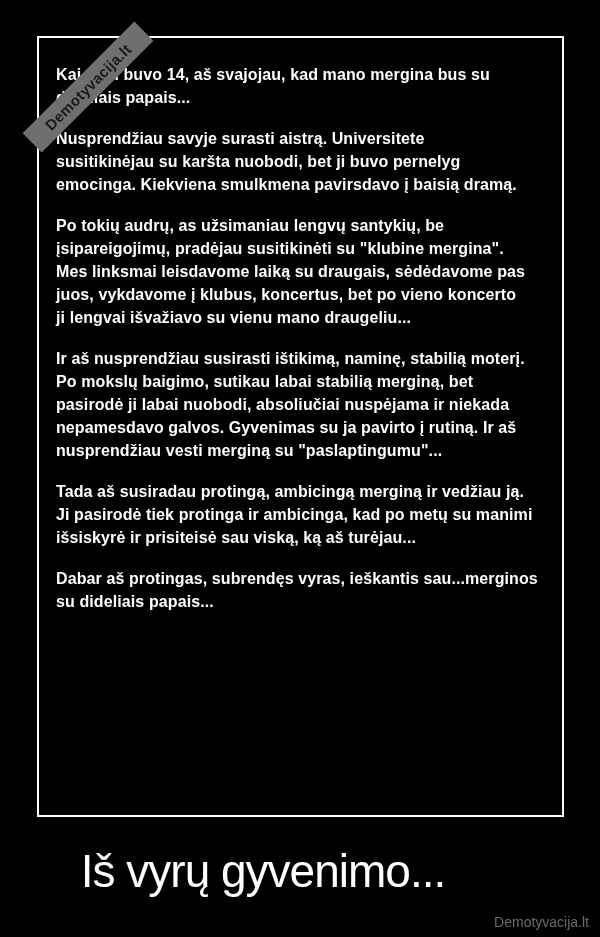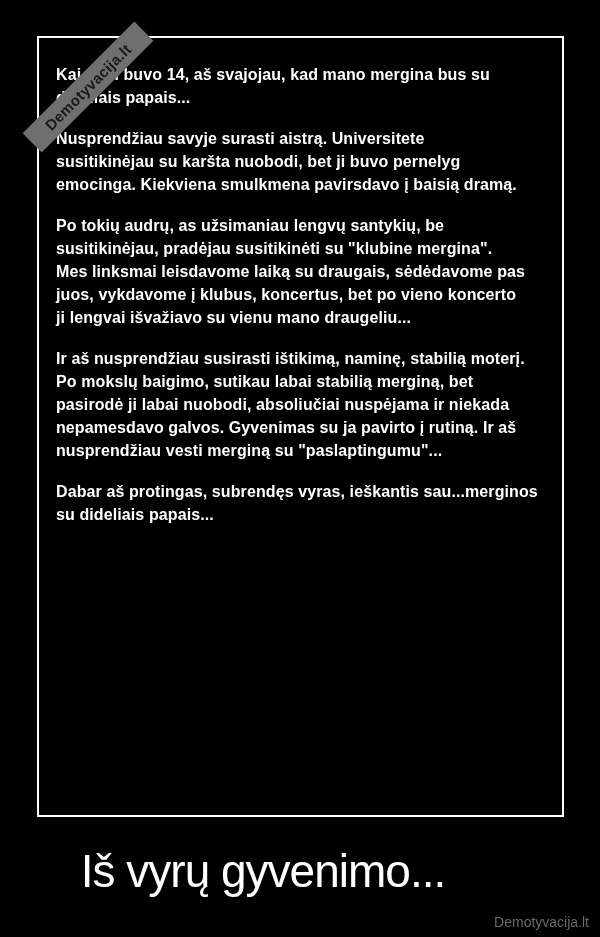--- a/index.html
+++ b/index.html
@@ -81,29 +81,32 @@
 
 <div class="poster">
 
   <div class="text-box">
     <p>Kai man buvo 14, aš svajojau, kad mano mergina bus su
 dideliais papais...</p>
     <p>Nusprendžiau savyje surasti aistrą. Universitete
 susitikinėjau su karšta nuobodi, bet ji buvo pernelyg
 emocinga. Kiekviena smulkmena pavirsdavo į baisią dramą.</p>
     <p>Po tokių audrų, as užsimaniau lengvų santykių, be
-susitikinėjau, pradėjau susitikinėti su "klubine mergina".
+įsipareigojimų, pradėjau susitikinėti su "klubine mergina".
 Mes linksmai leisdavome laiką su draugais, sėdėdavome pas
 juos, vykdavome į klubus, koncertus, bet po vieno koncerto
 ji lengvai išvažiavo su vienu mano draugeliu...</p>
     <p>Ir aš nusprendžiau susirasti ištikimą, naminę, stabilią moterį.
 Po mokslų baigimo, sutikau labai stabilią merginą, bet
 pasirodė ji labai nuobodi, absoliučiai nuspėjama ir niekada
 nepamesdavo galvos. Gyvenimas su ja pavirto į rutiną. Ir aš
 nusprendžiau vesti merginą su "paslaptingumu"...</p>
+    <p>Tada aš susiradau protingą, ambicingą merginą ir vedžiau ją.
+Ji pasirodė tiek protinga ir ambicinga, kad po metų su manimi
+išsiskyrė ir prisiteisė sau viską, ką aš turėjau...</p>
     <p>Dabar aš protingas, subrendęs vyras, ieškantis sau...merginos
 su dideliais papais...</p>
   </div>
 
   <div class="ribbon">Demotyvacija.lt</div>
 
   <div class="caption">Iš vyrų gyvenimo...</div>
 
   <div class="site-credit">Demotyvacija.lt</div>
 

